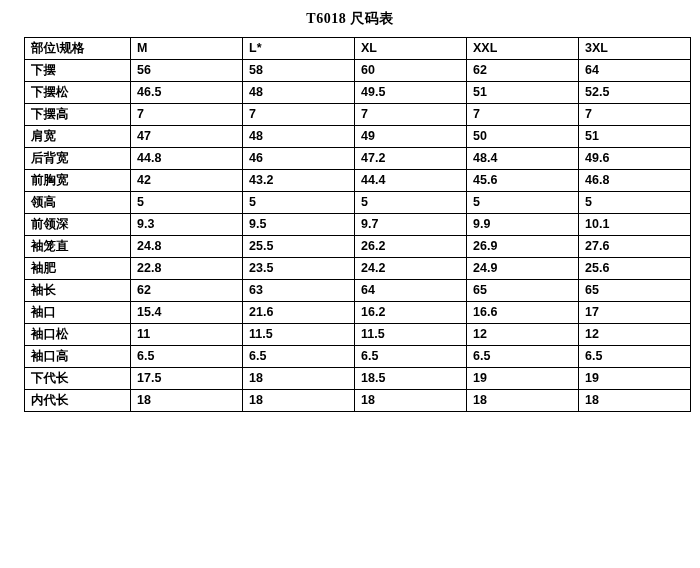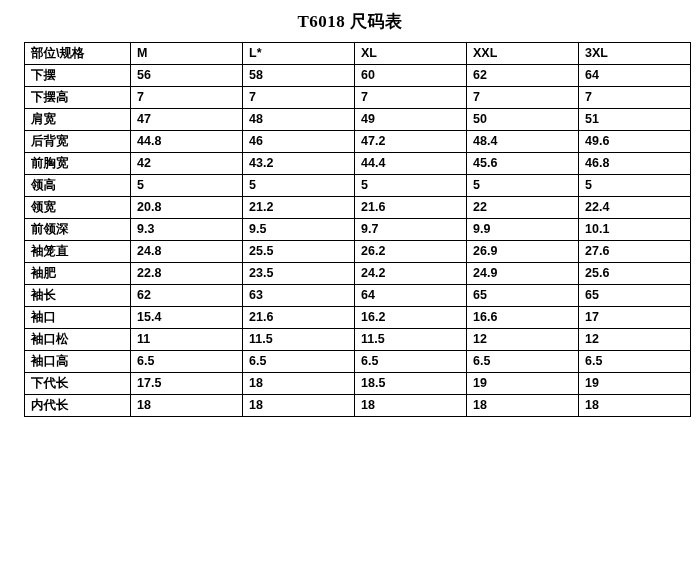--- a/index.html
+++ b/index.html
@@ -15,21 +15,21 @@
     overflow: hidden;
   }
   .page {
     width: 700px;
     height: 568px;
     position: relative;
     box-sizing: border-box;
   }
   .title {
     text-align: center;
-    font-size: 17px;
+    font-size: 14px;
     font-weight: bold;
     letter-spacing: 0.5px;
     padding-top: 10px;
     padding-bottom: 9px;
     font-family: "Liberation Serif", serif;
   }
   .table-wrap {
     padding: 0 22px 0 24px;
     box-sizing: border-box;
   }
@@ -85,20 +85,28 @@
       <tbody>
         <tr>
           <td>下摆</td>
           <td>56</td>
           <td>58</td>
           <td>60</td>
           <td>62</td>
           <td>64</td>
         </tr>
         <tr>
+          <td>下摆松</td>
+          <td>46.5</td>
+          <td>48</td>
+          <td>49.5</td>
+          <td>51</td>
+          <td>52.5</td>
+        </tr>
+        <tr>
           <td>下摆高</td>
           <td>7</td>
           <td>7</td>
           <td>7</td>
           <td>7</td>
           <td>7</td>
         </tr>
         <tr>
           <td>肩宽</td>
           <td>47</td>
@@ -125,28 +133,20 @@
         </tr>
         <tr>
           <td>领高</td>
           <td>5</td>
           <td>5</td>
           <td>5</td>
           <td>5</td>
           <td>5</td>
         </tr>
         <tr>
-          <td>领宽</td>
-          <td>20.8</td>
-          <td>21.2</td>
-          <td>21.6</td>
-          <td>22</td>
-          <td>22.4</td>
-        </tr>
-        <tr>
           <td>前领深</td>
           <td>9.3</td>
           <td>9.5</td>
           <td>9.7</td>
           <td>9.9</td>
           <td>10.1</td>
         </tr>
         <tr>
           <td>袖笼直</td>
           <td>24.8</td>

